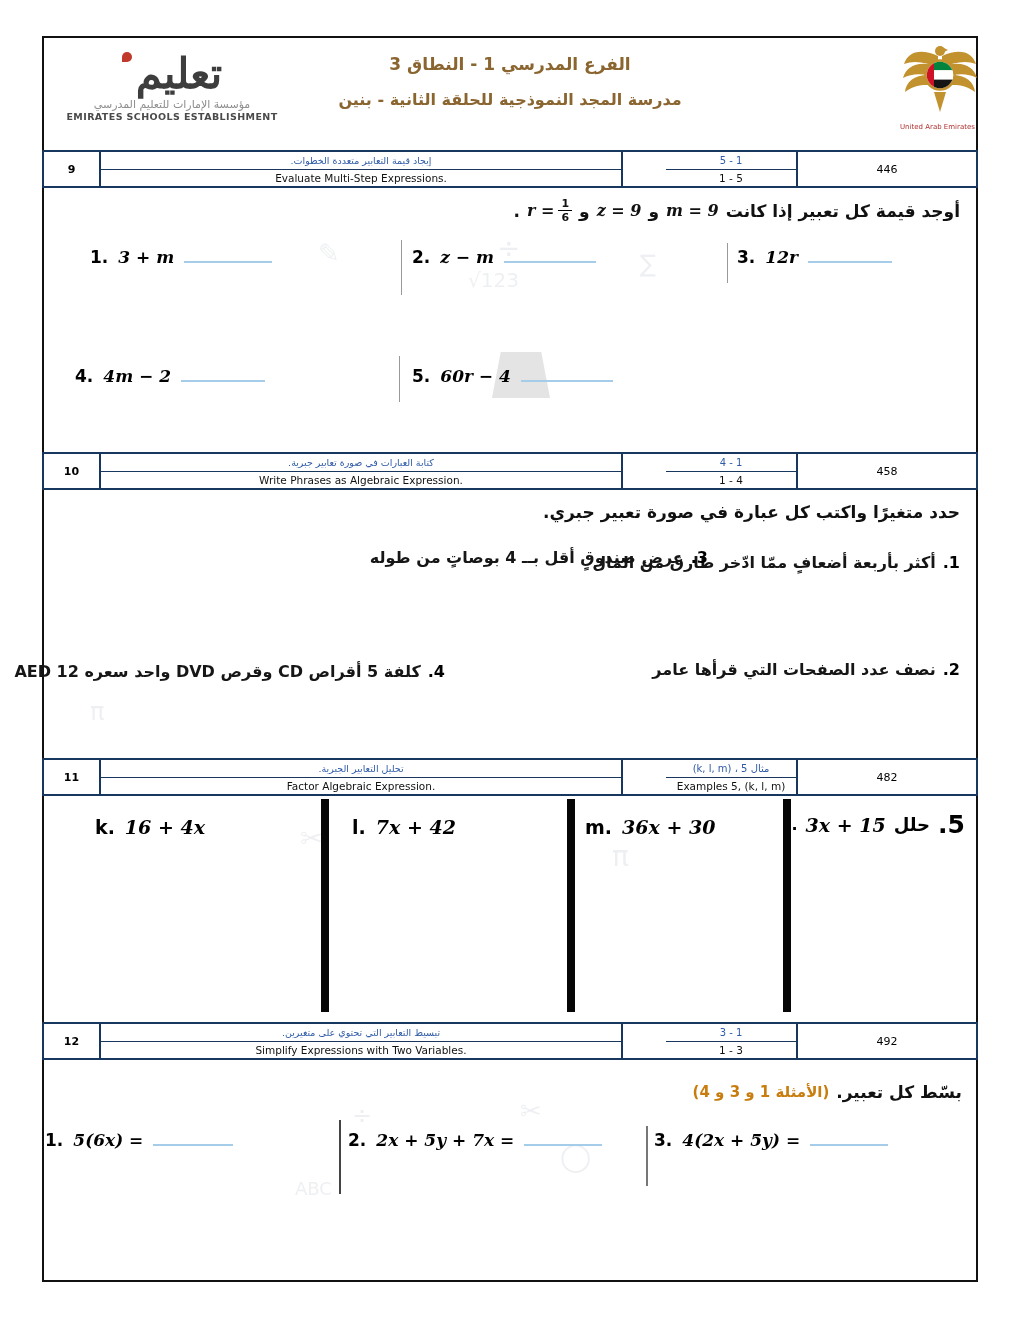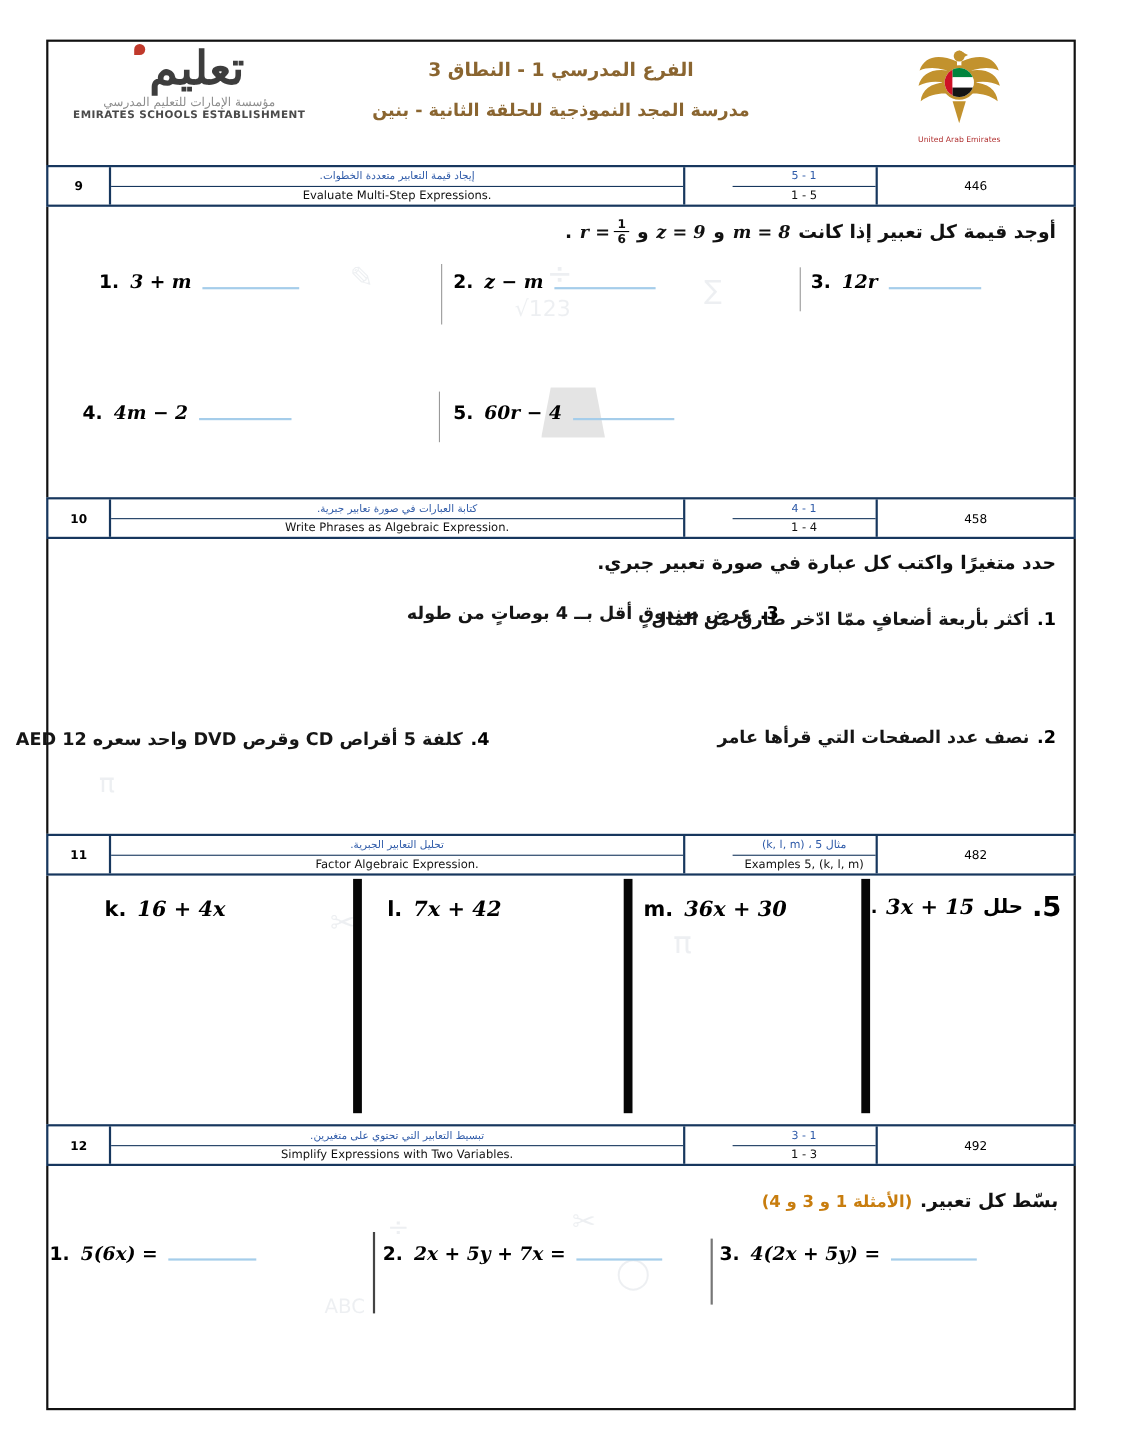--- a/index.html
+++ b/index.html
@@ -5,32 +5,32 @@
   * { margin:0; padding:0; box-sizing:border-box; }
   html,body { width:1020px; height:1320px; background:#ffffff;
     font-family:"DejaVu Sans", sans-serif; position:relative; overflow:hidden; }
 
   .frame { position:absolute; left:42px; top:36px; width:936px; height:1246px;
     border:2px solid #111; }
 
   
   .logo { position:absolute; left:58px; top:40px; width:228px; text-align:center; }
   .logo-word { font-family:"DejaVu Serif", serif; font-size:42px; font-weight:bold;
-    color:#3d3d3d; line-height:1.05; }
+    color:#3d3d3d; line-height:1.05;margin-top:12px; }
   .logo-mark { display:inline-block; width:10px; height:10px; background:#c0392b;
     border-radius:50% 50% 50% 0; margin-right:4px; vertical-align:top; }
   .org-ar { font-size:11px; color:#8e8e8e; direction:rtl; margin-top:2px; }
   .org-en { font-size:9.5px; font-weight:bold; color:#4a4a4a; letter-spacing:0.4px; }
 
   .hdr-center { position:absolute; left:300px; top:54px; width:420px; text-align:center;
     direction:rtl; color:#8a6530; font-weight:bold; }
   .hdr-line1 { font-size:17px; }
   .hdr-line2 { font-size:16px; margin-top:16px; }
 
-  .emblem { position:absolute; left:824px; top:42px; width:96px; text-align:center; }
+  .emblem { position:absolute; left:900px; top:42px; width:96px; }
   .emblem-caption { font-size:7px; color:#b03030; margin-top:1px; }
 
   
   .sec-table { position:absolute; left:42px; width:936px; height:38px; background:#fff;
     border:2px solid #17375e; display:grid; grid-template-columns:55px 1fr 175px 180px; }
   .cell { display:flex; align-items:center; justify-content:center; }
   .c-num { font-weight:bold; font-size:11px; }
   .c-main, .c-lesson { flex-direction:column; align-items:stretch; justify-content:stretch;
     border-left:2px solid #17375e; }
   .c-lesson { border-left:2px solid #17375e;padding-left:43px; }
@@ -146,21 +146,21 @@
   </div>
   <div class="cell c-lesson">
     <div class="rowa" style="font-size:10px;">1 - 5</div>
     <div class="rowb">1 - 5</div>
   </div>
   <div class="cell c-page">446</div>
 </div>
 
 <div class="inst" style="right:60px;top:198px;">
   <span>أوجد قيمة كل تعبير إذا كانت</span>
-  <span class="math">m = 8</span>
+  <span class="math">m = 9</span>
   <span>و</span>
   <span class="math">z = 9</span>
   <span>و</span>
   <span class="rgroup">
     <span class="math">r =</span>
     <span class="frac">
       <span class="fn">1</span>
       <span class="fd">6</span>
     </span>
   </span>

